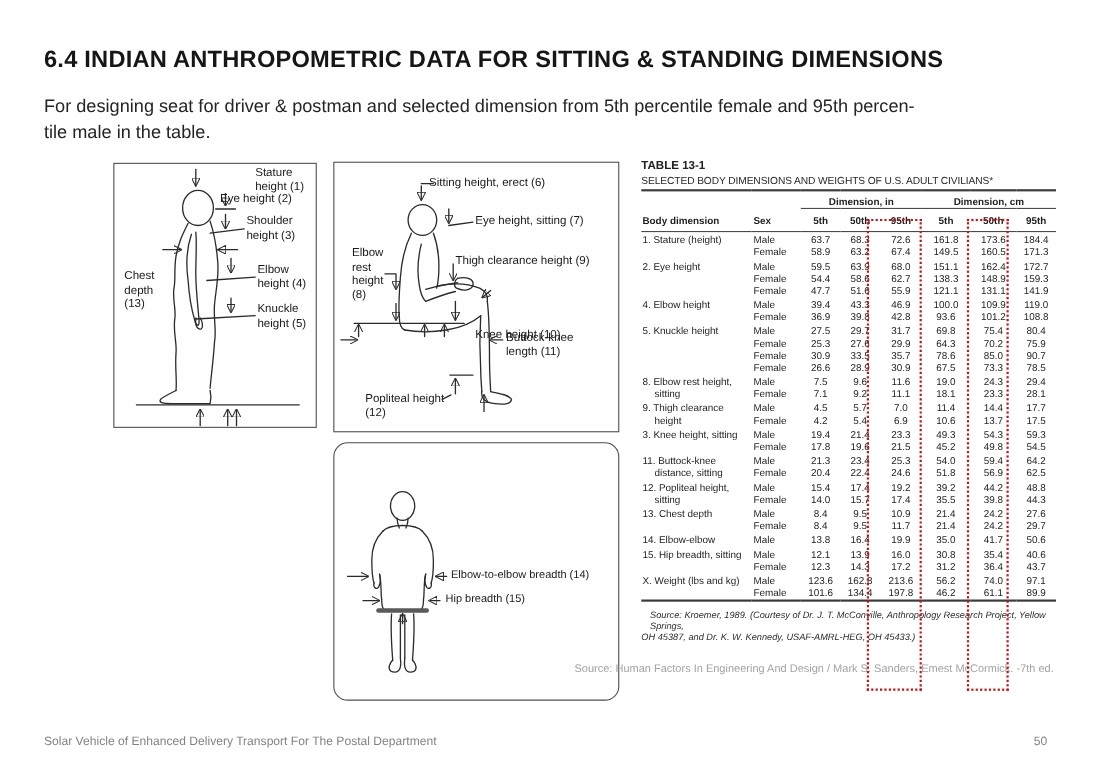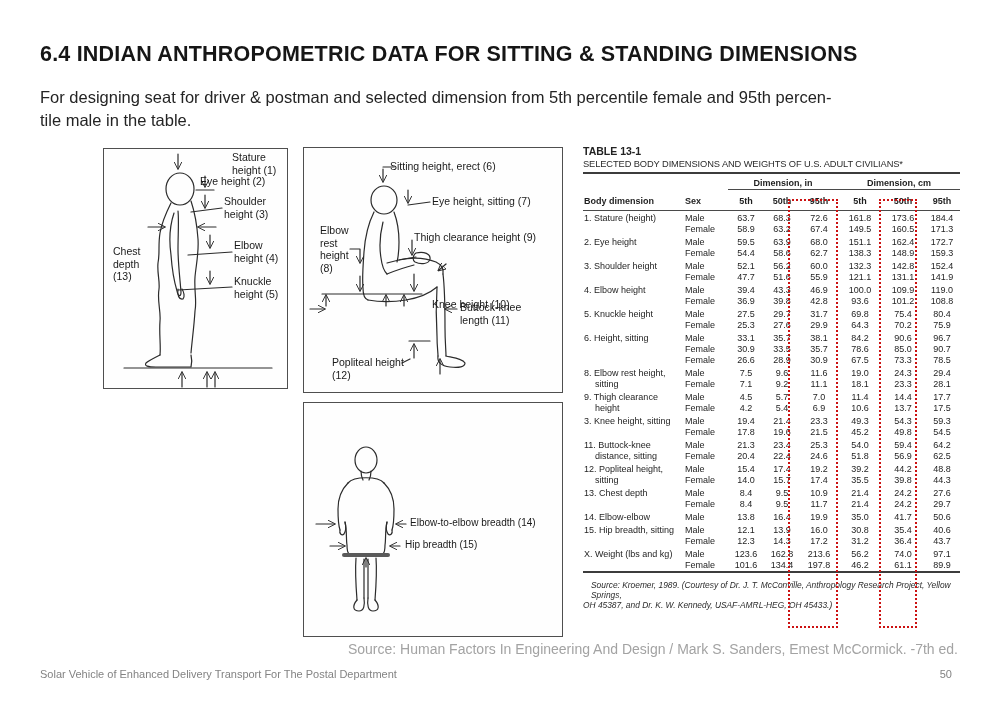--- a/index.html
+++ b/index.html
@@ -12,21 +12,21 @@
     position:absolute; left:40px; top:42px; width:940px;
     font-size:21.5px; font-weight:bold; letter-spacing:.2px; color:#161616;
   }
   .intro {
     position:absolute; left:40px; top:86px; width:930px;
     font-size:16.5px; line-height:23px; color:#242424; white-space:pre-line;
   }
   .figbox { position:absolute; border:1px solid #4f4f4f; background:#fefefe; }
   #fig-standing { left:103px; top:148px; width:185px; height:241px;padding-left:24px; }
   #fig-sitting-side { left:303px; top:147px; width:260px; height:246px; }
-  #fig-sitting-front { left:303px; top:402px; width:260px; height:235px; }
+  #fig-sitting-front { left:303px; top:402px; width:260px; height:235px;border-radius:13px; }
   .figbox svg { position:absolute; left:0; top:0; }
   .fig-label {
     position:absolute; font-size:10.5px; line-height:12.5px; color:#1a1a1a;
     white-space:pre-line;
   }
   .fig-label.small { font-size:10px; }
 
   
   .tbl-wrap { position:absolute; left:583px; top:145px; width:377px; }
   .t-title { font-size:10.5px; font-weight:bold; color:#222; }
@@ -43,21 +43,21 @@
   tbody tr.pair-start td { padding-top:2px; height:13px; }
   .footnotes { margin-top:7px; font-size:8.4px; line-height:10px; color:#2c2c2c; }
   .fn-ind { padding-left:8px; }
   .fn-src { font-style:italic; }
 
   .red-box { position:absolute; border:2px dotted #cc1111; pointer-events:none; z-index:5; }
   #red-box-a { left:788px; top:199px; width:50px; height:429px; }
   #red-box-b { left:879px; top:199px; width:38px; height:429px; }
 
   .source-line {
-    position:absolute; right:42px; top:641px; font-size:14px; color:#a3a3a3;
+    position:absolute; right:42px; top:603px; font-size:10px; color:#a3a3a3;
   }
   .footer-left {
     position:absolute; left:40px; top:668px; font-size:11px; color:#838383;
   }
   .footer-page {
     position:absolute; right:48px; top:668px; font-size:11px; color:#838383;
   }
   svg path, svg line, svg ellipse { stroke:#2b2b2b; stroke-width:1.2; fill:none; stroke-linecap:round; stroke-linejoin:round; }
   svg .thick { stroke:#5a5a5a; stroke-width:4; }
 </style>
@@ -268,30 +268,20 @@
           <tr>
             <td class="lbl l2"></td>
             <td class="sex">Female</td>
             <td class="num">54.4</td>
             <td class="num">58.6</td>
             <td class="num">62.7</td>
             <td class="num">138.3</td>
             <td class="num">148.9</td>
             <td class="num">159.3</td>
           </tr>
-          <tr class="pair-start">
-            <td class="lbl">3. Shoulder height</td>
-            <td class="sex">Male</td>
-            <td class="num">52.1</td>
-            <td class="num">56.2</td>
-            <td class="num">60.0</td>
-            <td class="num">132.3</td>
-            <td class="num">142.8</td>
-            <td class="num">152.4</td>
-          </tr>
           <tr>
             <td class="lbl l2"></td>
             <td class="sex">Female</td>
             <td class="num">47.7</td>
             <td class="num">51.6</td>
             <td class="num">55.9</td>
             <td class="num">121.1</td>
             <td class="num">131.1</td>
             <td class="num">141.9</td>
           </tr>
@@ -327,30 +317,20 @@
           </tr>
           <tr>
             <td class="lbl l2"></td>
             <td class="sex">Female</td>
             <td class="num">25.3</td>
             <td class="num">27.6</td>
             <td class="num">29.9</td>
             <td class="num">64.3</td>
             <td class="num">70.2</td>
             <td class="num">75.9</td>
-          </tr>
-          <tr class="pair-start">
-            <td class="lbl">6. Height, sitting</td>
-            <td class="sex">Male</td>
-            <td class="num">33.1</td>
-            <td class="num">35.7</td>
-            <td class="num">38.1</td>
-            <td class="num">84.2</td>
-            <td class="num">90.6</td>
-            <td class="num">96.7</td>
           </tr>
           <tr>
             <td class="lbl l2"></td>
             <td class="sex">Female</td>
             <td class="num">30.9</td>
             <td class="num">33.5</td>
             <td class="num">35.7</td>
             <td class="num">78.6</td>
             <td class="num">85.0</td>
             <td class="num">90.7</td>

